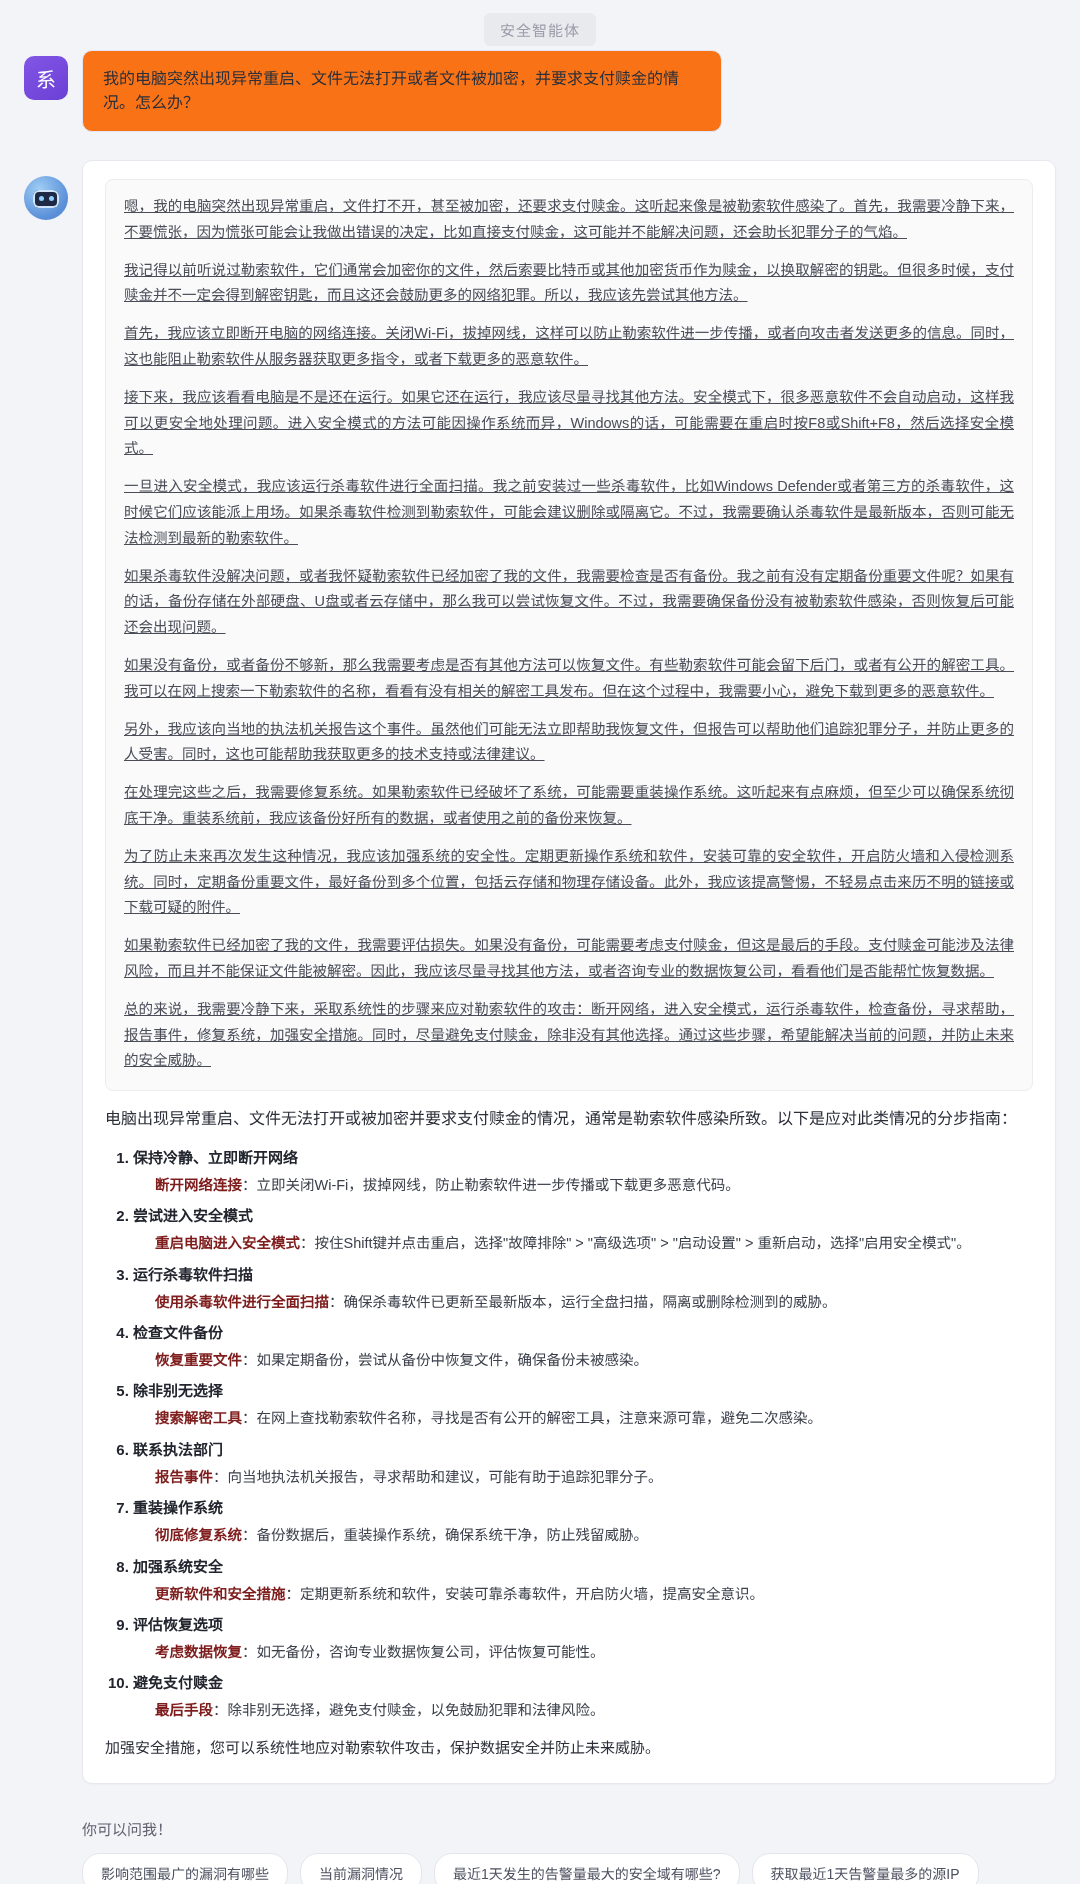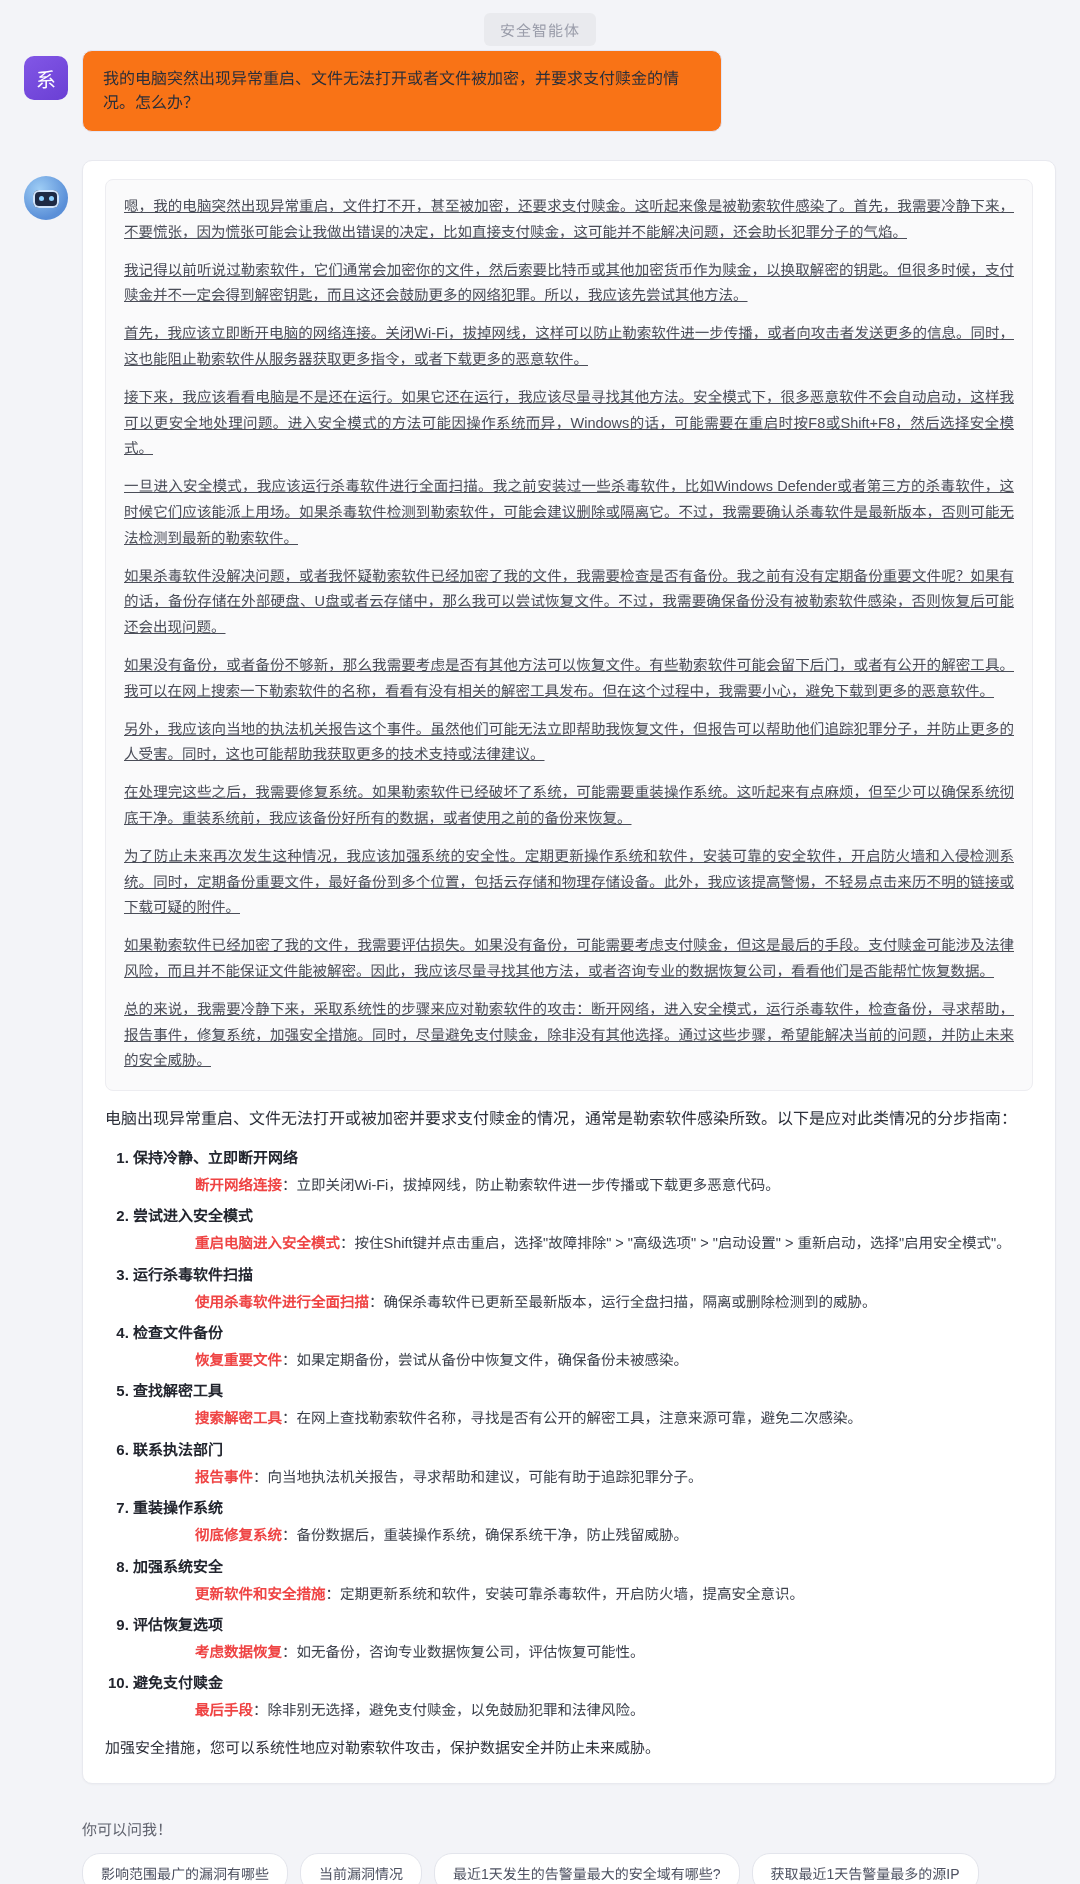--- a/index.html
+++ b/index.html
@@ -148,21 +148,21 @@
   }
   ol.steps > li .detail {
     font-weight: normal;
     color: #3c404b;
     font-size: 14.5px;
     line-height: 1.75;
     display: block;
     margin-top: 3px;
     padding-left: 22px;
   }
-  ol.steps > li .detail b { color: #ef4444; margin-left: 40px; }
+  ol.steps > li .detail b { color: #7f1d1d; }
   .answer-outro {
     font-size: 15px;
     color: #2c2f39;
     line-height: 1.8;
     margin: 10px 0 0 0;
   }
 
   
   .suggest-wrap {
     padding: 26px 24px 0 82px;
@@ -235,21 +235,21 @@
         </li>
         <li>
           <span>运行杀毒软件扫描</span>
           <span class="detail"><b>使用杀毒软件进行全面扫描</b><span>：确保杀毒软件已更新至最新版本，运行全盘扫描，隔离或删除检测到的威胁。</span></span>
         </li>
         <li>
           <span>检查文件备份</span>
           <span class="detail"><b>恢复重要文件</b><span>：如果定期备份，尝试从备份中恢复文件，确保备份未被感染。</span></span>
         </li>
         <li>
-          <span>查找解密工具</span>
+          <span>除非别无选择</span>
           <span class="detail"><b>搜索解密工具</b><span>：在网上查找勒索软件名称，寻找是否有公开的解密工具，注意来源可靠，避免二次感染。</span></span>
         </li>
         <li>
           <span>联系执法部门</span>
           <span class="detail"><b>报告事件</b><span>：向当地执法机关报告，寻求帮助和建议，可能有助于追踪犯罪分子。</span></span>
         </li>
         <li>
           <span>重装操作系统</span>
           <span class="detail"><b>彻底修复系统</b><span>：备份数据后，重装操作系统，确保系统干净，防止残留威胁。</span></span>
         </li>

